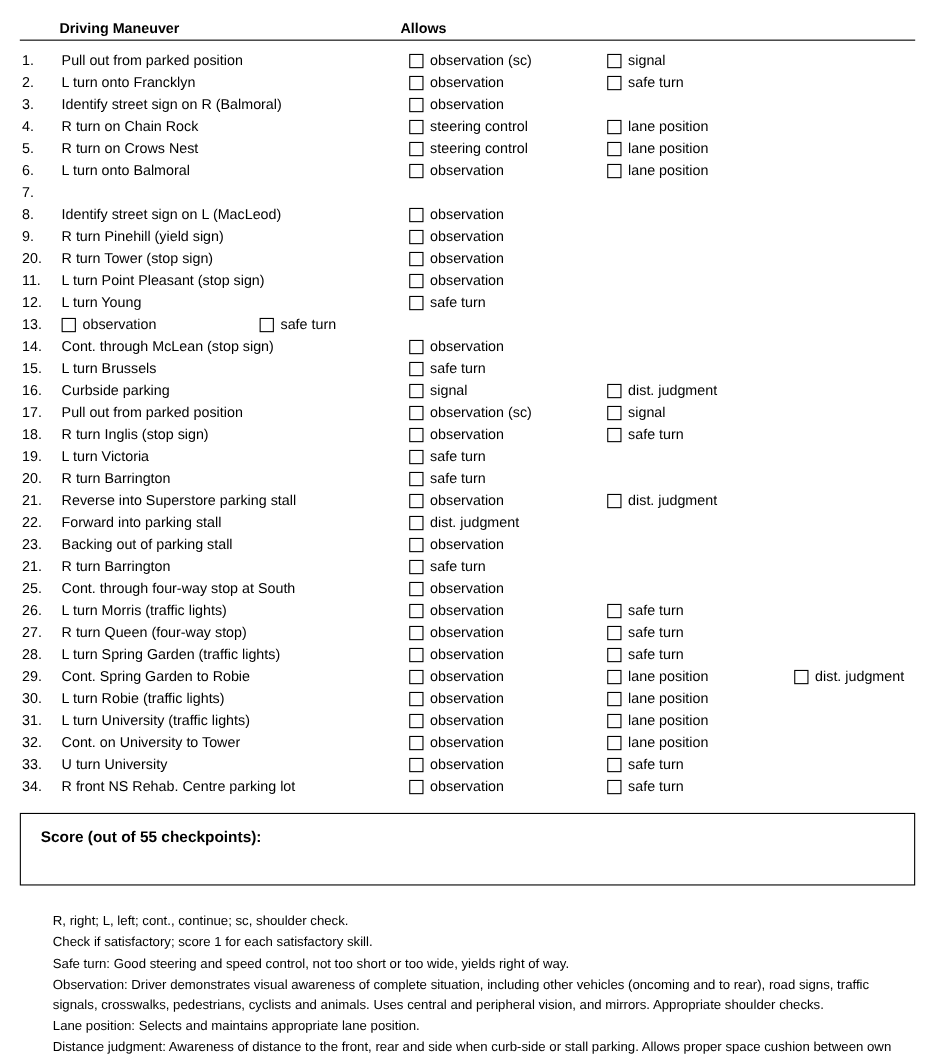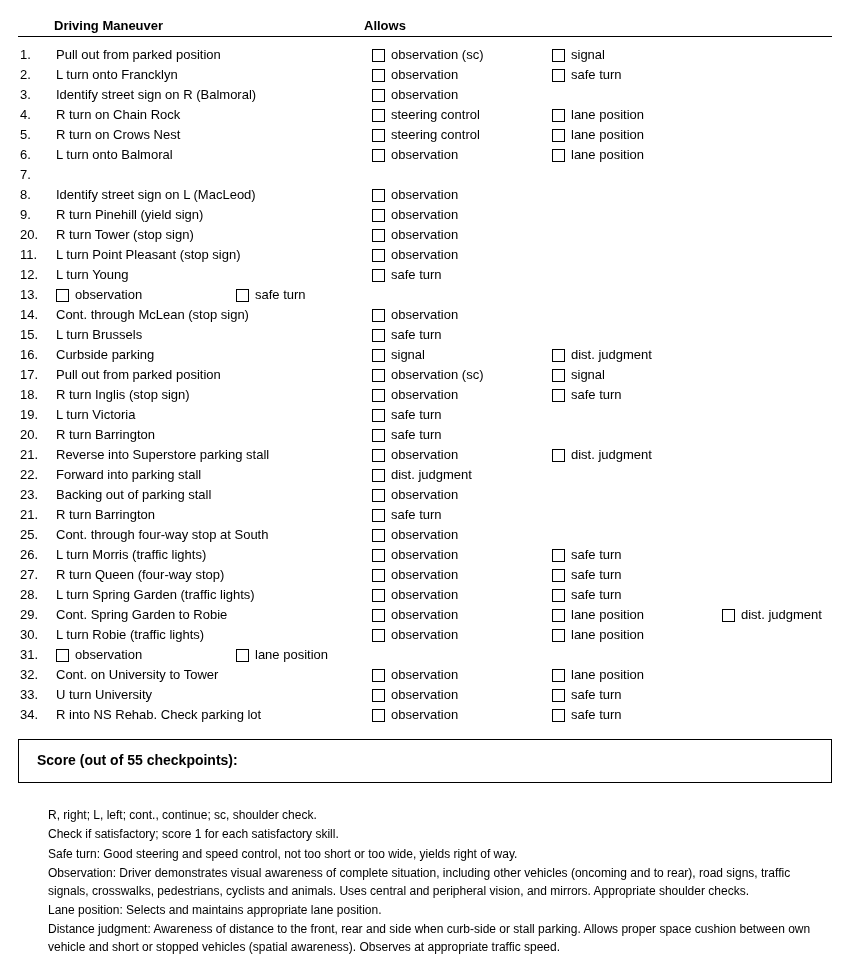--- a/index.html
+++ b/index.html
@@ -52,21 +52,21 @@
     width: 13px;
     height: 13px;
     border: 1px solid #000;
     margin-right: 6px;
     flex-shrink: 0;
     box-sizing: border-box;
   }
   .score-box {
     border: 1px solid #000;
     margin-top: 14px;
-    padding: 12px 12px 14px 18px;
+    padding: 12px 12px 36px 18px;
   }
   .score-label {
     font-weight: bold;
     font-size: 14px;
   }
   .notes {
     margin-top: 24px;
     padding-left: 30px;
     padding-right: 10px;
     font-size: 12px;
@@ -437,20 +437,21 @@
           <span>observation</span>
         </div>
         <div class="skill-chunk s2">
           <span class="cb"></span>
           <span>lane position</span>
         </div>
       </div>
     </div>
     <div class="item-row">
       <div class="num">31.</div>
+      <div class="maneuver">L turn University (traffic lights)</div>
       <div class="skills-col">
         <div class="skill-chunk s1">
           <span class="cb"></span>
           <span>observation</span>
         </div>
         <div class="skill-chunk s2">
           <span class="cb"></span>
           <span>lane position</span>
         </div>
       </div>
@@ -478,21 +479,21 @@
           <span>observation</span>
         </div>
         <div class="skill-chunk s2">
           <span class="cb"></span>
           <span>safe turn</span>
         </div>
       </div>
     </div>
     <div class="item-row">
       <div class="num">34.</div>
-      <div class="maneuver">R into NS Rehab. Check parking lot</div>
+      <div class="maneuver">R front NS Rehab. Centre parking lot</div>
       <div class="skills-col">
         <div class="skill-chunk s1">
           <span class="cb"></span>
           <span>observation</span>
         </div>
         <div class="skill-chunk s2">
           <span class="cb"></span>
           <span>safe turn</span>
         </div>
       </div>

